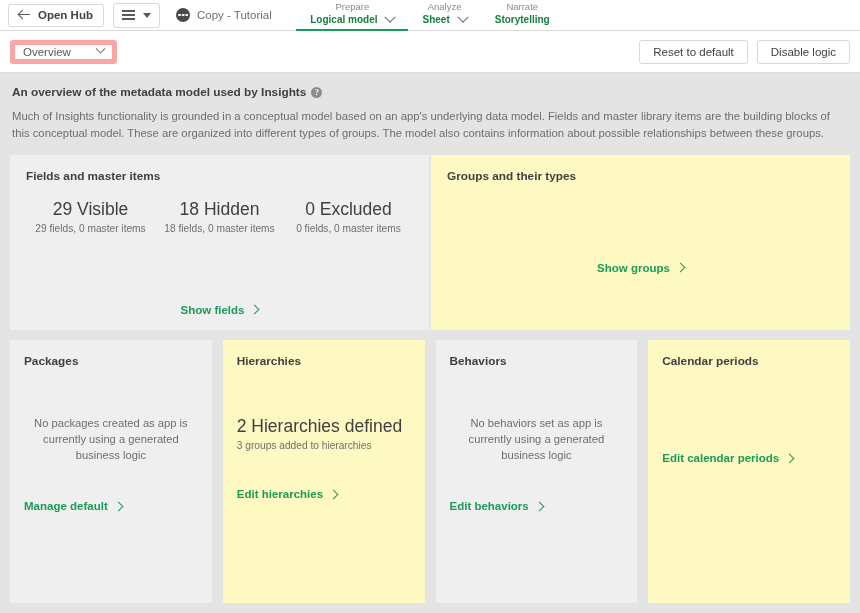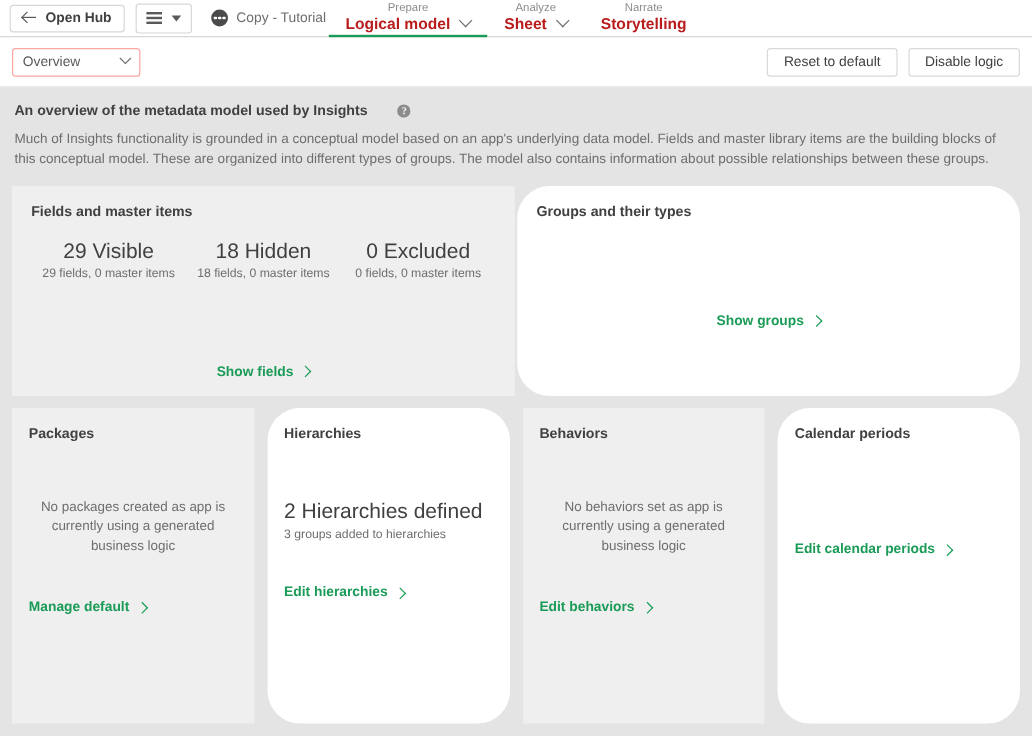--- a/index.html
+++ b/index.html
@@ -155,23 +155,23 @@
     color: #8c8c8c;
     line-height: 12px;
   }
   .mode .mode-row {
     display: flex;
     align-items: center;
     gap: 9px;
     line-height: 14px;
   }
   .mode .mode-label {
-    font-size: 13px;
+    font-size: 10px;
     font-weight: bold;
-    color: #b91c1c;
+    color: #15803d;
   }
   .mode .chevron {
     width: 7px; height: 7px;
     border-right: 1.4px solid #707070;
     border-bottom: 1.4px solid #707070;
     transform: rotate(45deg) translate(-2px, -2px);
   }
   .mode.active {
     border-bottom: 2.5px solid #1a9b57;
   }
@@ -183,21 +183,21 @@
     border-bottom: 1px solid #dcdcdc;
     display: flex;
     align-items: center;
     padding: 0 10px;
     box-sizing: border-box;
     justify-content: space-between;
   }
   .select-overview {
     width: 107px;
     height: 24px;
-    border: 1px solid #fca5a5;
+    border: 5px solid #fca5a5;
     border-radius: 3px;
     background: #fff;
     display: flex;
     align-items: center;
     justify-content: space-between;
     padding: 0 8px;
     font-size: 11.5px;
     color: #595959;
     cursor: pointer;
     box-sizing: border-box;
@@ -225,21 +225,21 @@
     white-space: nowrap;
   }
 
   
   .desc-wrap {
     padding: 12px 12px 0 12px;
   }
   .desc-title-row {
     display: flex;
     align-items: center;
-    gap: 25px;
+    gap: 5px;
   }
   .desc-title {
     font-size: 11.8px;
     font-weight: bold;
     color: #404040;
   }
   .help-icon {
     width: 11px; height: 11px;
     border-radius: 50%;
     background: #8c8c8c;
@@ -269,21 +269,21 @@
     height: 175px;
   }
   .card {
     position: relative;
     box-sizing: border-box;
     padding: 14px 16px;
     display: flex;
     flex-direction: column;
   }
   .card.gray { background: #efefef; }
-  .card.white { background: #ffffff; border-radius: 27px; }
+  .card.white { background: #fef9c3; }
   .card-title {
     font-size: 11.8px;
     font-weight: bold;
     color: #404040;
   }
   .card-body {
     flex: 1;
     display: flex;
     flex-direction: column;
     align-items: center;

